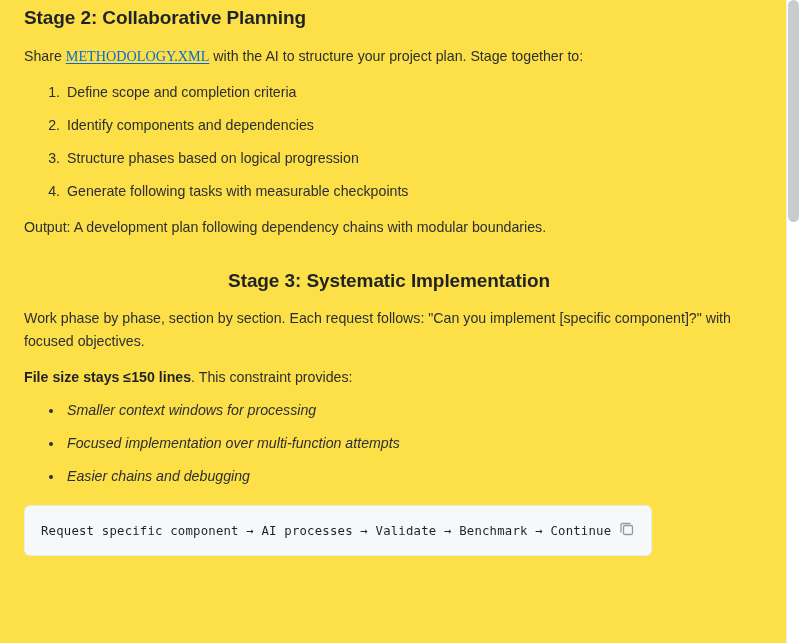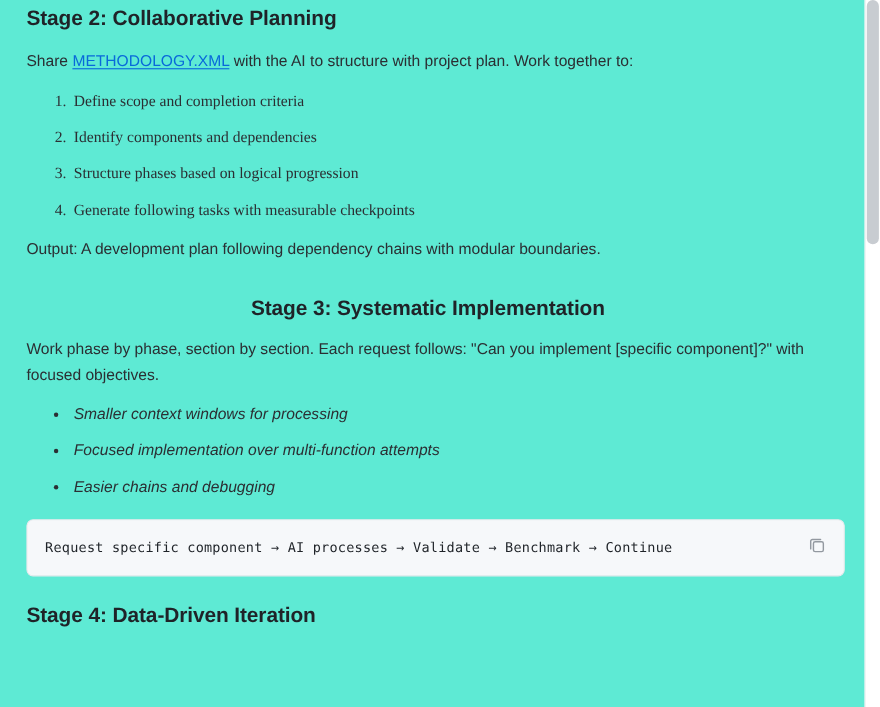--- a/index.html
+++ b/index.html
@@ -14,21 +14,21 @@
   body {
     font-family: "Liberation Sans", sans-serif;
     color: #24292f;
     font-size: 14px;
     line-height: 1.55;
   }
   .page {
     position: relative;
     width: 800px;
     height: 643px;
-    background: #5eead4;
+    background: #fde047;
   }
   .content {
     padding: 6px 32px 0 24px;
     width: 786px;
   }
   
   .scrollbar-track {
     position: absolute;
     top: 0;
     right: 0;
@@ -63,27 +63,27 @@
     color: #2b2f33;
     line-height: 1.58;
     max-width: 742px;
   }
   p.tight { margin-bottom: 10px; }
 
   a.doc-link {
     color: #0969da;
     text-decoration: underline;
     text-underline-offset: 2px;
+    font-family: Liberation Serif, serif;
   }
 
   ol.numbered {
     margin: 0 0 14px 0;
     padding-left: 40px;
     list-style-type: decimal;
-    font-family: Liberation Serif, serif;
   }
   ol.numbered li {
     margin: 0 0 11px 0;
     font-size: 14.2px;
     color: #2b2f33;
     padding-left: 3px;
   }
 
   ul.bullets {
     margin: 0 0 18px 0;
@@ -100,21 +100,21 @@
 
   .strong { font-weight: bold; color: #1f2328; }
 
   .code-block {
     position: relative;
     background: #f6f8fa;
     border: 1px solid #e8eaed;
     border-radius: 6px;
     padding: 14px 46px 14px 16px;
     margin: 0 0 24px 0;
-    width: 744px;
+    width: 628px;
   }
   .code-block code {
     font-family: "DejaVu Sans Mono", monospace;
     font-size: 12.3px;
     color: #1f2328;
     white-space: pre;
     letter-spacing: 0.2px;
   }
   .copy-btn {
     position: absolute;
@@ -128,53 +128,53 @@
   .copy-btn svg { display: block; }
 </style>
 </head>
 <body>
 
 <div class="page">
   <div class="content">
 
     <h2 class="section-title">Stage 2: Collaborative Planning</h2>
 
-    <p class="para"><span>Share </span><a class="doc-link" href="#">METHODOLOGY.XML</a><span> with the AI to structure with project plan. Work together to:</span></p>
+    <p class="para"><span>Share </span><a class="doc-link" href="#">METHODOLOGY.XML</a><span> with the AI to structure your project plan. Stage together to:</span></p>
 
     <ol class="numbered">
       <li>Define scope and completion criteria</li>
       <li>Identify components and dependencies</li>
       <li>Structure phases based on logical progression</li>
       <li>Generate following tasks with measurable checkpoints</li>
     </ol>
 
     <p class="para">Output: A development plan following dependency chains with modular boundaries.</p>
 
     <h2 class="section-title spaced">Stage 3: Systematic Implementation</h2>
 
     <p class="para">Work phase by phase, section by section. Each request follows: "Can you implement [specific component]?" with focused objectives.</p>
 
+    <p class="para tight"><span class="strong">File size stays ≤150 lines</span><span>. This constraint provides:</span></p>
 
     <ul class="bullets">
       <li>Smaller context windows for processing</li>
       <li>Focused implementation over multi-function attempts</li>
       <li>Easier chains and debugging</li>
     </ul>
 
 
     <div class="code-block">
       <code>Request specific component → AI processes → Validate → Benchmark → Continue</code>
       <span class="copy-btn">
         <svg width="20" height="20" viewBox="0 0 20 20" fill="none" xmlns="http://www.w3.org/2000/svg">
           <rect x="6.5" y="6.5" width="9" height="9" rx="1.6" stroke="#57606a" stroke-width="1.3"></rect>
           <path d="M13 4.5H5.6C4.7 4.5 4 5.2 4 6.1V13" stroke="#57606a" stroke-width="1.3" fill="none" stroke-linecap="round"></path>
         </svg>
       </span>
     </div>
 
-    <h2 class="section-title">Stage 4: Data-Driven Iteration</h2>
 
   </div>
 
   <div class="scrollbar-track">
     <div class="scrollbar-thumb"></div>
   </div>
 </div>
 
 </body></html>

